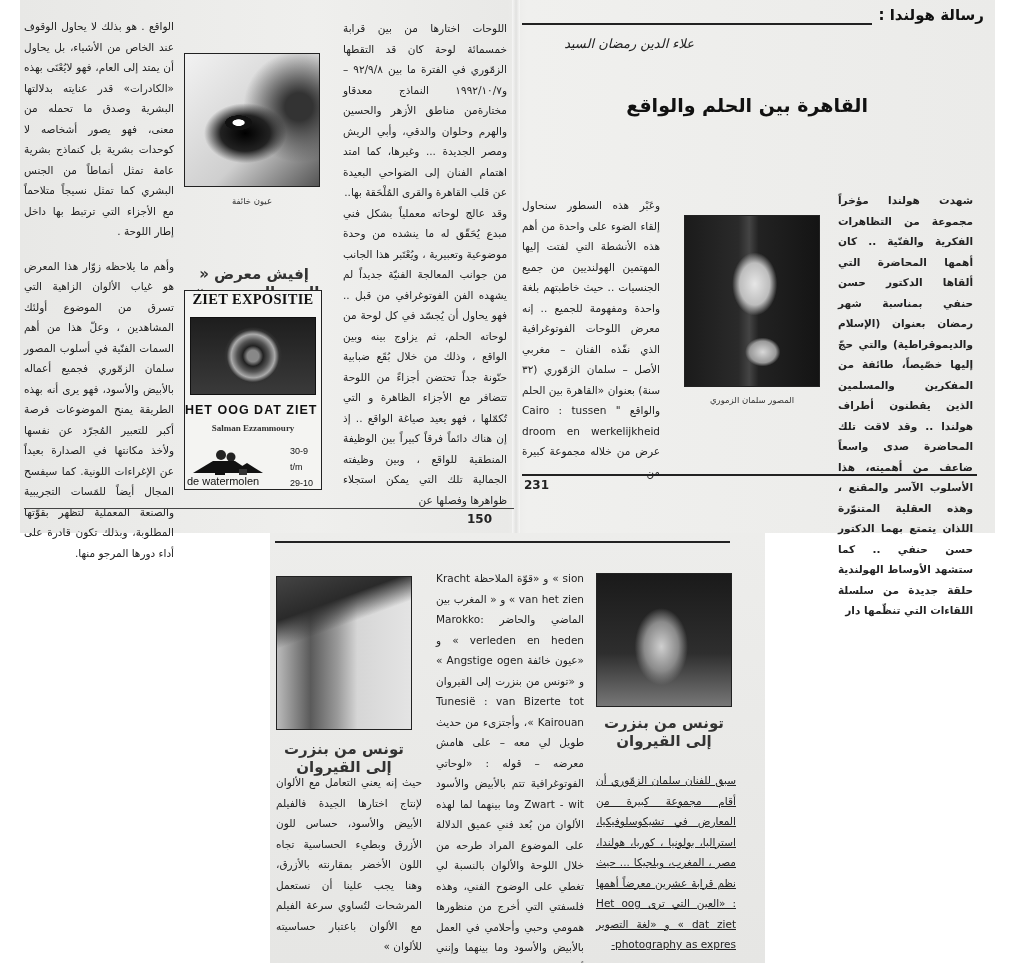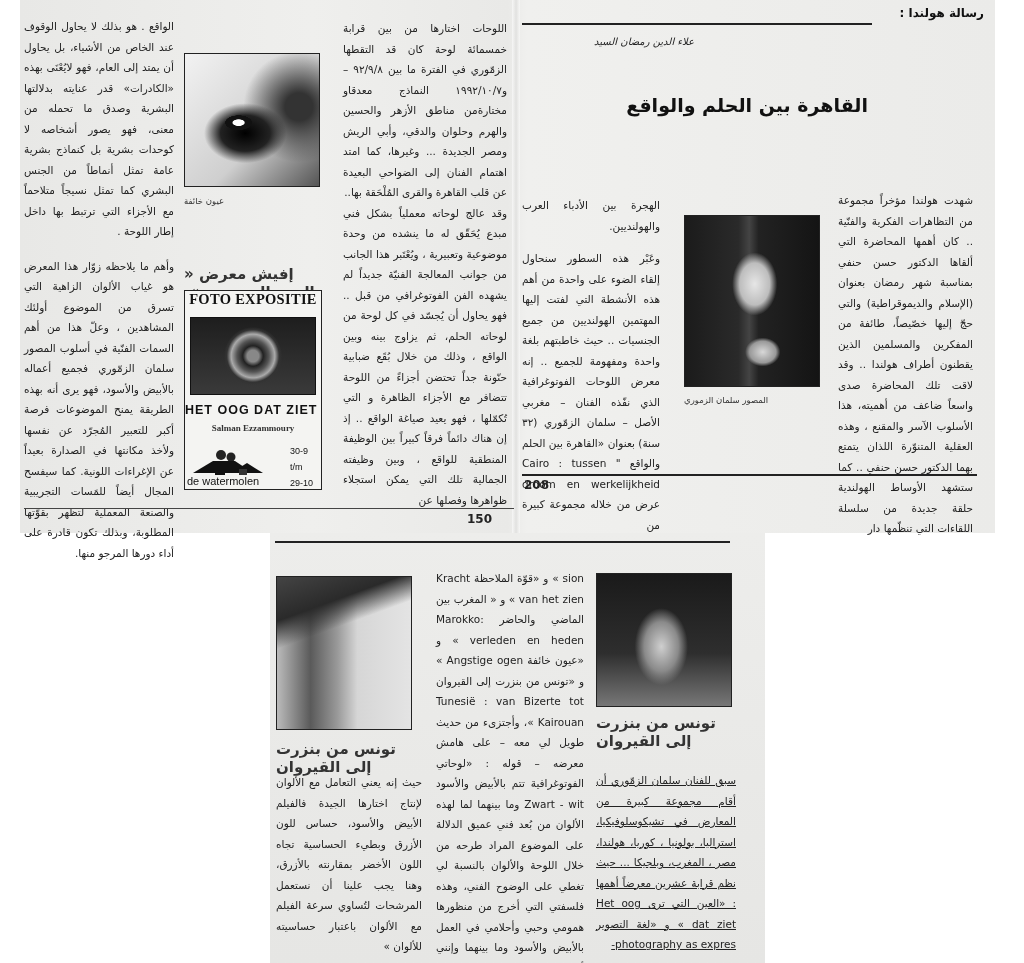--- a/index.html
+++ b/index.html
@@ -13,27 +13,27 @@
     background: linear-gradient(180deg,#ededeb,#e6e6e4); }
   .fold { position: absolute; left: 512px; top: 0; width: 8px; height: 533px;
     background: linear-gradient(90deg,rgba(255,255,255,0.6),rgba(200,200,200,0.3),rgba(255,255,255,0.5)); }
 
   .rule { position: absolute; height: 2px; background: #222; }
   .rule.thin { height: 1px; background: #444; }
 
   .col { position: absolute; direction: rtl; text-align: justify; font-size: 10.5px; line-height: 20.5px; color: #222; }
   .col .p { display: block; }
 
-  .section-title { position: absolute; direction: rtl; font-weight: bold; font-size: 12px; color: #111; }
-  .author { position: absolute; direction: rtl; font-style: italic; font-size: 10px; color: #222; }
+  .section-title { position: absolute; direction: rtl; font-weight: bold; font-size: 15px; color: #111; }
+  .author { position: absolute; direction: rtl; font-style: italic; font-size: 13px; color: #222; }
   .headline { position: absolute; direction: rtl; font-weight: bold; font-size: 19px; color: #111; margin-left: 28px; }
   .page-num { position: absolute; font-weight: bold; font-size: 12px; color: #222; direction: rtl; }
 
   .photo { position: absolute; border: 1px solid #222; overflow: hidden; }
-  .caption { position: absolute; direction: rtl; text-align: left; font-size: 8.5px; color: #333; }
+  .caption { position: absolute; direction: rtl; text-align: center; font-size: 8.5px; color: #333; }
   .caption.b { font-weight: bold; font-size: 15px; }
 
   
   .ph-eye { background:
       radial-gradient(ellipse 22px 12px at 40% 52%, #fff 0 25%, #111 30%, #111 60%, transparent 62%),
       radial-gradient(ellipse 55px 40px at 45% 60%, #000 0%, #222 45%, transparent 75%),
       radial-gradient(circle at 85% 40%, #333 0 10%, transparent 40%),
       linear-gradient(135deg,#f2f2f2,#cfcfcf 60%,#555 100%); }
   .ph-portrait { background:
       radial-gradient(ellipse 30px 42px at 52% 40%, #e6e6e6 0%, #bdbdbd 50%, transparent 75%),
@@ -61,46 +61,45 @@
 <body>
 
 <div class="sheet top"></div>
 <div class="fold"></div>
 
 <div class="section-title" style="right:40px; top:6px;">رسالة هولندا :</div>
 <div class="rule" style="left:522px; top:23px; width:350px;"></div>
 <div class="author" style="right:330px; top:36px;">علاء الدين رمضان السيد</div>
 <div class="headline" style="right:156px; top:94px;">القاهرة بين الحلم والواقع</div>
 
-<div class="col bold" style="left:838px; top:190px; width:135px;">
+<div class="col bold" style="left:838px; top:190px; width:135px;font-weight:bold;">
   <span class="p">شهدت هولندا مؤخراً مجموعة من التظاهرات الفكرية والفنّية .. كان أهمها المحاضرة التي ألقاها الدكتور حسن حنفي بمناسبة شهر رمضان بعنوان (الإسلام والديموقراطية) والتي حجّ إليها خصّيصاً، طائفة من المفكرين والمسلمين الذين يقطنون أطراف هولندا .. وقد لاقت تلك المحاضرة صدى واسعاً ضاعف من أهميته، هذا الأسلوب الآسر والمقنع ، وهذه العقلية المتنوّرة اللذان يتمتع بهما الدكتور حسن حنفي .. كما ستشهد الأوساط الهولندية حلقة جديدة من سلسلة اللقاءات التي تنظّمها دار</span>
 </div>
 
 <div class="photo ph-portrait" style="left:684px; top:215px; width:136px; height:172px;"></div>
 <div class="caption" style="left:684px; top:395px; width:136px;">المصور سلمان الزموري</div>
 
 <div class="col bold" style="left:522px; top:195px; width:138px;">
-  <span class="p" style="margin-bottom:12px;">الهجرة بين الأدباء العرب والهولنديين.</span>
   <span class="p">وعَبْر هذه السطور سنحاول إلقاء الضوء على واحدة من أهم هذه الأنشطة التي لفتت إليها المهتمين الهولنديين من جميع الجنسيات .. حيث خاطبتهم بلغة واحدة ومفهومة للجميع .. إنه معرض اللوحات الفوتوغرافية الذي نفّذه الفنان – مغربي الأصل – سلمان الزمّوري (٣٢ سنة) بعنوان «القاهرة بين الحلم والواقع " Cairo : tussen droom en werkelijkheid عرض من خلاله مجموعة كبيرة من</span>
 </div>
 
 <div class="rule" style="left:522px; top:474px; width:455px;"></div>
-<div class="page-num" style="left:524px; top:478px;">208</div>
+<div class="page-num" style="left:524px; top:478px;">231</div>
 
 <div class="col bold" style="left:343px; top:18px; width:164px;">
   <span class="p" style="">اللوحات اختارها من بين قرابة خمسمائة لوحة كان قد التقطها الزمّوري في الفترة ما بين ٩٢/٩/٨ – و١٩٩٢/١٠/٧ النماذج معدقاو مختارةمن مناطق الأزهر والحسين والهرم وحلوان والدقي، وأبي الريش ومصر الجديدة ... وغيرها، كما امتد اهتمام الفنان إلى الضواحي البعيدة عن قلب القاهرة والقرى المُلْحَقة بها..</span>
   <span class="p">وقد عالج لوحاته معملياً بشكل فني مبدع يُحَقّق له ما ينشده من وحدة موضوعية وتعبيرية ، ويُعْتَبر هذا الجانب من جوانب المعالجة الفنيّة جديداً لم يشهده الفن الفوتوغرافي من قبل .. فهو يحاول أن يُجسّد في كل لوحة من لوحاته الحلم، ثم يزاوج بينه وبين الواقع ، وذلك من خلال بُقَع ضبابية حنّونة جداً تحتضن أجزاءً من اللوحة تتضافر مع الأجزاء الظاهرة و التي تُكمّلها ، فهو يعيد صياغة الواقع .. إذ إن هناك دائماً فرقاً كبيراً بين الوظيفة المنطقية للواقع ، وبين وظيفته الجمالية تلك التي يمكن استجلاء ظواهرها وفصلها عن</span>
 </div>
 
 <div class="photo ph-eye" style="left:184px; top:53px; width:136px; height:134px;"></div>
 <div class="caption" style="left:184px; top:196px; width:136px;">عيون خائفة</div>
 
 <div class="caption b" style="left:184px; top:265px; width:140px;">إفيش معرض « العين التي ترى ».</div>
 <div class="poster" style="left:184px; top:290px; width:138px; height:200px;">
-  <div class="p-title">FOTO EXPOSITIE</div>
+  <div class="p-title">ZIET EXPOSITIE</div>
   <div class="p-image"></div>
   <div class="p-sub">HET OOG DAT ZIET</div>
   <div class="p-name">Salman Ezzammoury</div>
   <svg class="p-house" viewBox="0 0 80 28">
     <circle cx="30" cy="6" r="5" fill="#222"></circle>
       <circle cx="40" cy="8" r="4.5" fill="#222"></circle>
     <polygon points="2,24 22,12 44,12 62,24" fill="#111"></polygon>
     <polygon points="40,24 56,14 72,24" fill="#111"></polygon>
     <rect x="24" y="20" width="10" height="6" fill="#111"></rect>
       <rect x="48" y="20" width="8" height="6" fill="#333"></rect>

